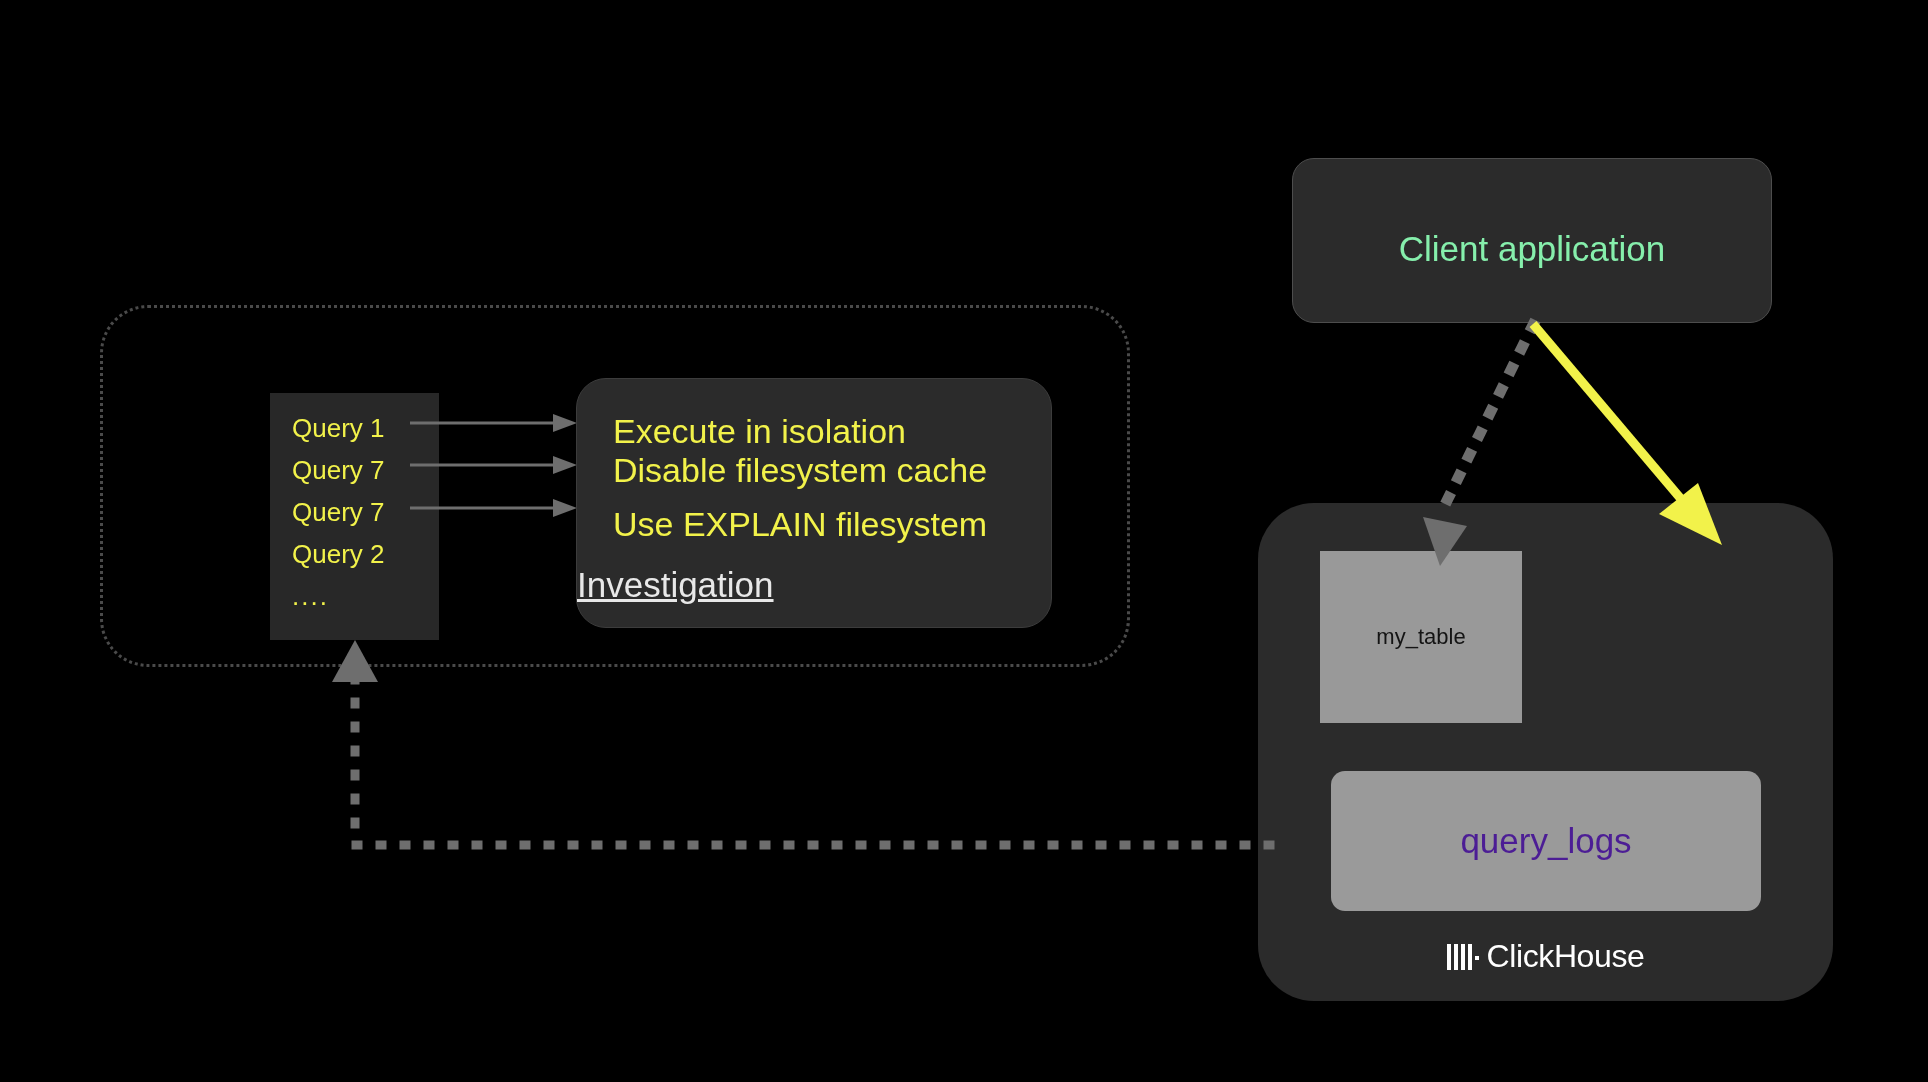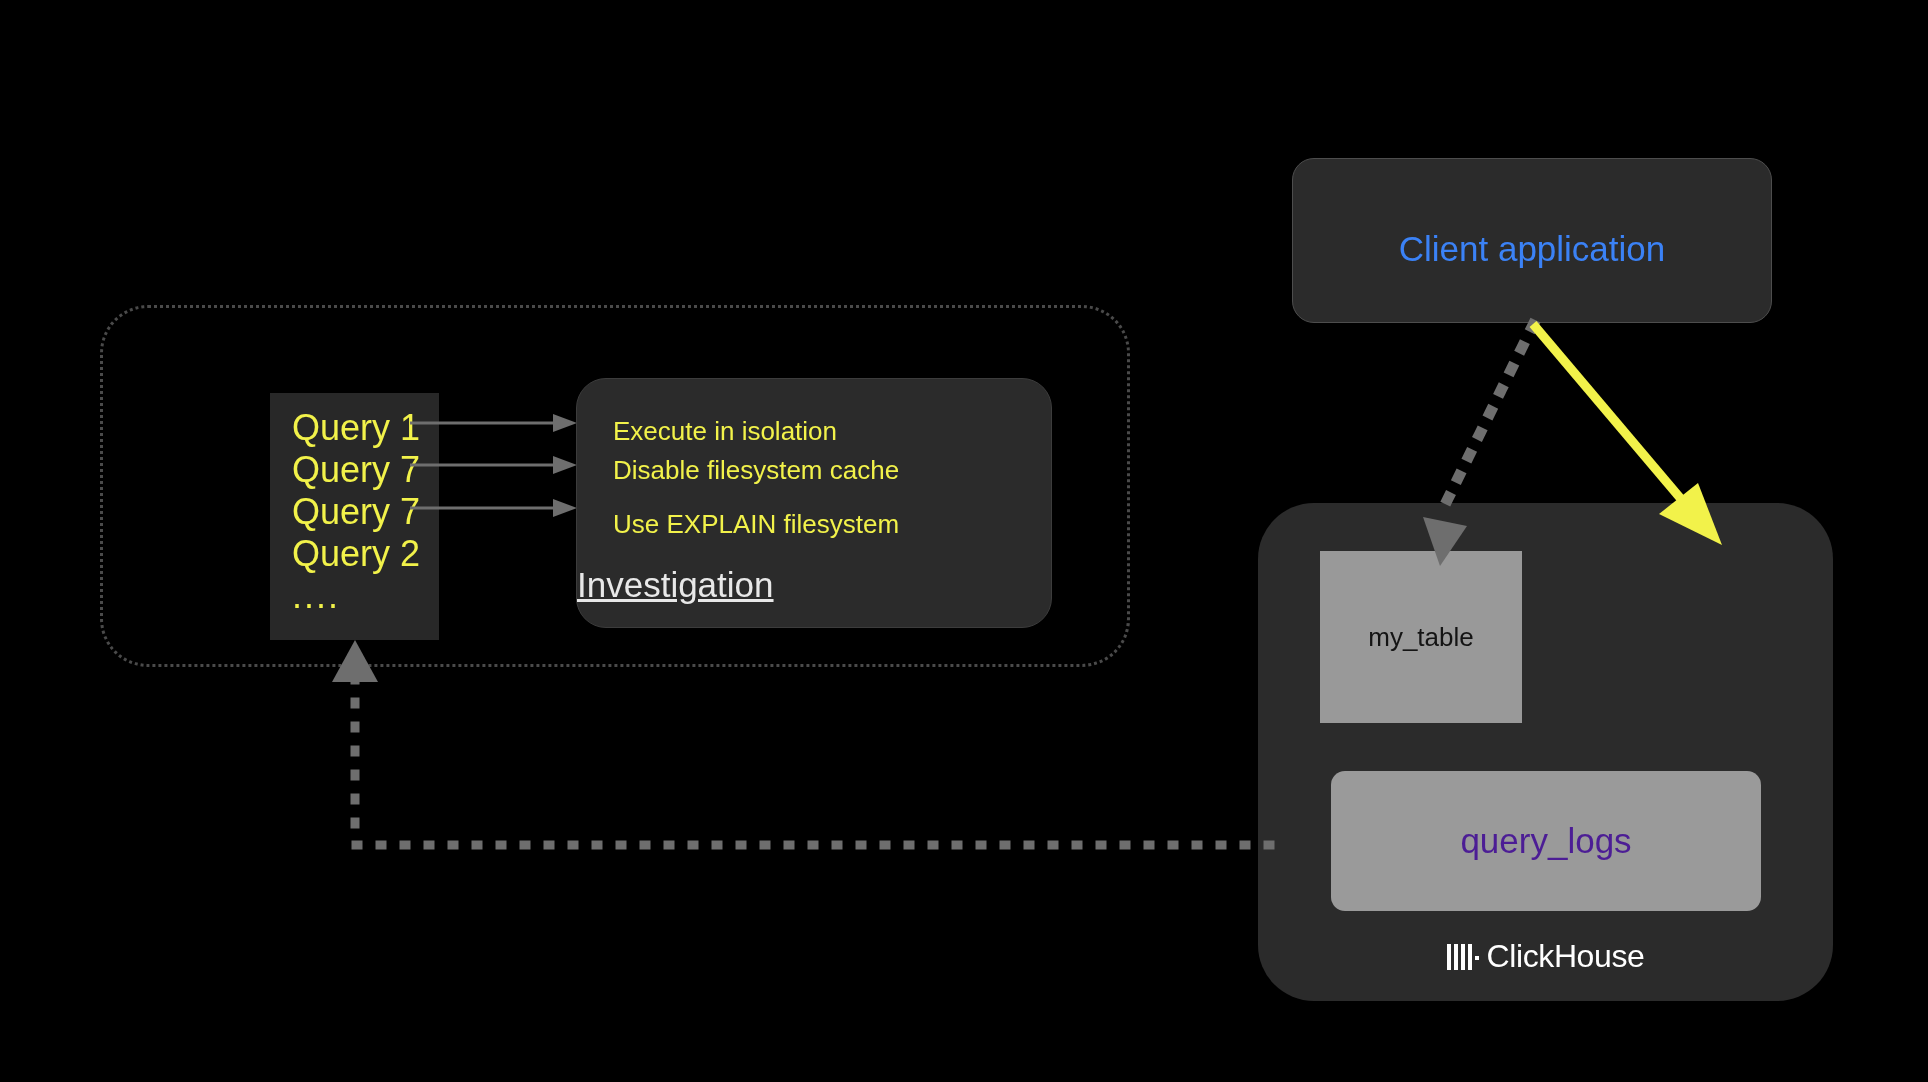--- a/index.html
+++ b/index.html
@@ -36,21 +36,21 @@
     left: 270px;
     top: 393px;
     width: 169px;
     height: 247px;
     background: #282828;
     box-sizing: border-box;
     padding: 14px 0 0 22px;
   }
   .query-item {
     color: #f2f24a;
-    font-size: 36px;
+    font-size: 26px;
     line-height: 42px;
     white-space: nowrap;
   }
   .query-item.ellipsis {
     letter-spacing: 2px;
   }
 
   
   .q-arrow {
     position: absolute;
@@ -68,21 +68,21 @@
     width: 476px;
     height: 250px;
     background: #2b2b2b;
     border: 1px solid #3c3c3c;
     border-radius: 30px;
     box-sizing: border-box;
     padding: 33px 0 0 36px;
   }
   .inv-line {
     color: #f2f24a;
-    font-size: 26px;
+    font-size: 34px;
     line-height: 39px;
     white-space: nowrap;
   }
   .inv-line.spaced { margin-top: 15px; }
   .inv-title {
     position: absolute;
     left: 0;
     right: 0;
     bottom: 22px;
     text-align: left;
@@ -100,21 +100,21 @@
     height: 165px;
     background: #2b2b2b;
     border: 1px solid #4d4d4d;
     border-radius: 22px;
     box-sizing: border-box;
     display: flex;
     align-items: center;
     justify-content: center;
   }
   .client-label {
-    color: #3b82f6;
+    color: #86efac;
     font-size: 35px;
     margin-top: 16px;
   }
 
   
   .ch-panel {
     position: absolute;
     left: 1258px;
     top: 503px;
     width: 575px;
@@ -124,21 +124,21 @@
     box-sizing: border-box;
   }
   .table-box {
     position: absolute;
     width: 202px;
     height: 172px;
     display: flex;
     align-items: center;
     justify-content: center;
     color: #141414;
-    font-size: 26px;
+    font-size: 22px;
   }
   .table-box.plain {
     left: 62px;
     top: 48px;
     background: #999999;
   }
   .table-box.gradient {
     left: 349px;
     top: 48px;
     background: radial-gradient(circle at 50% 45%, #cfcfcf 0%, #bcbcbc 22%, #a5a5a5 50%, #939393 75%, #8d8d8d 100%);

